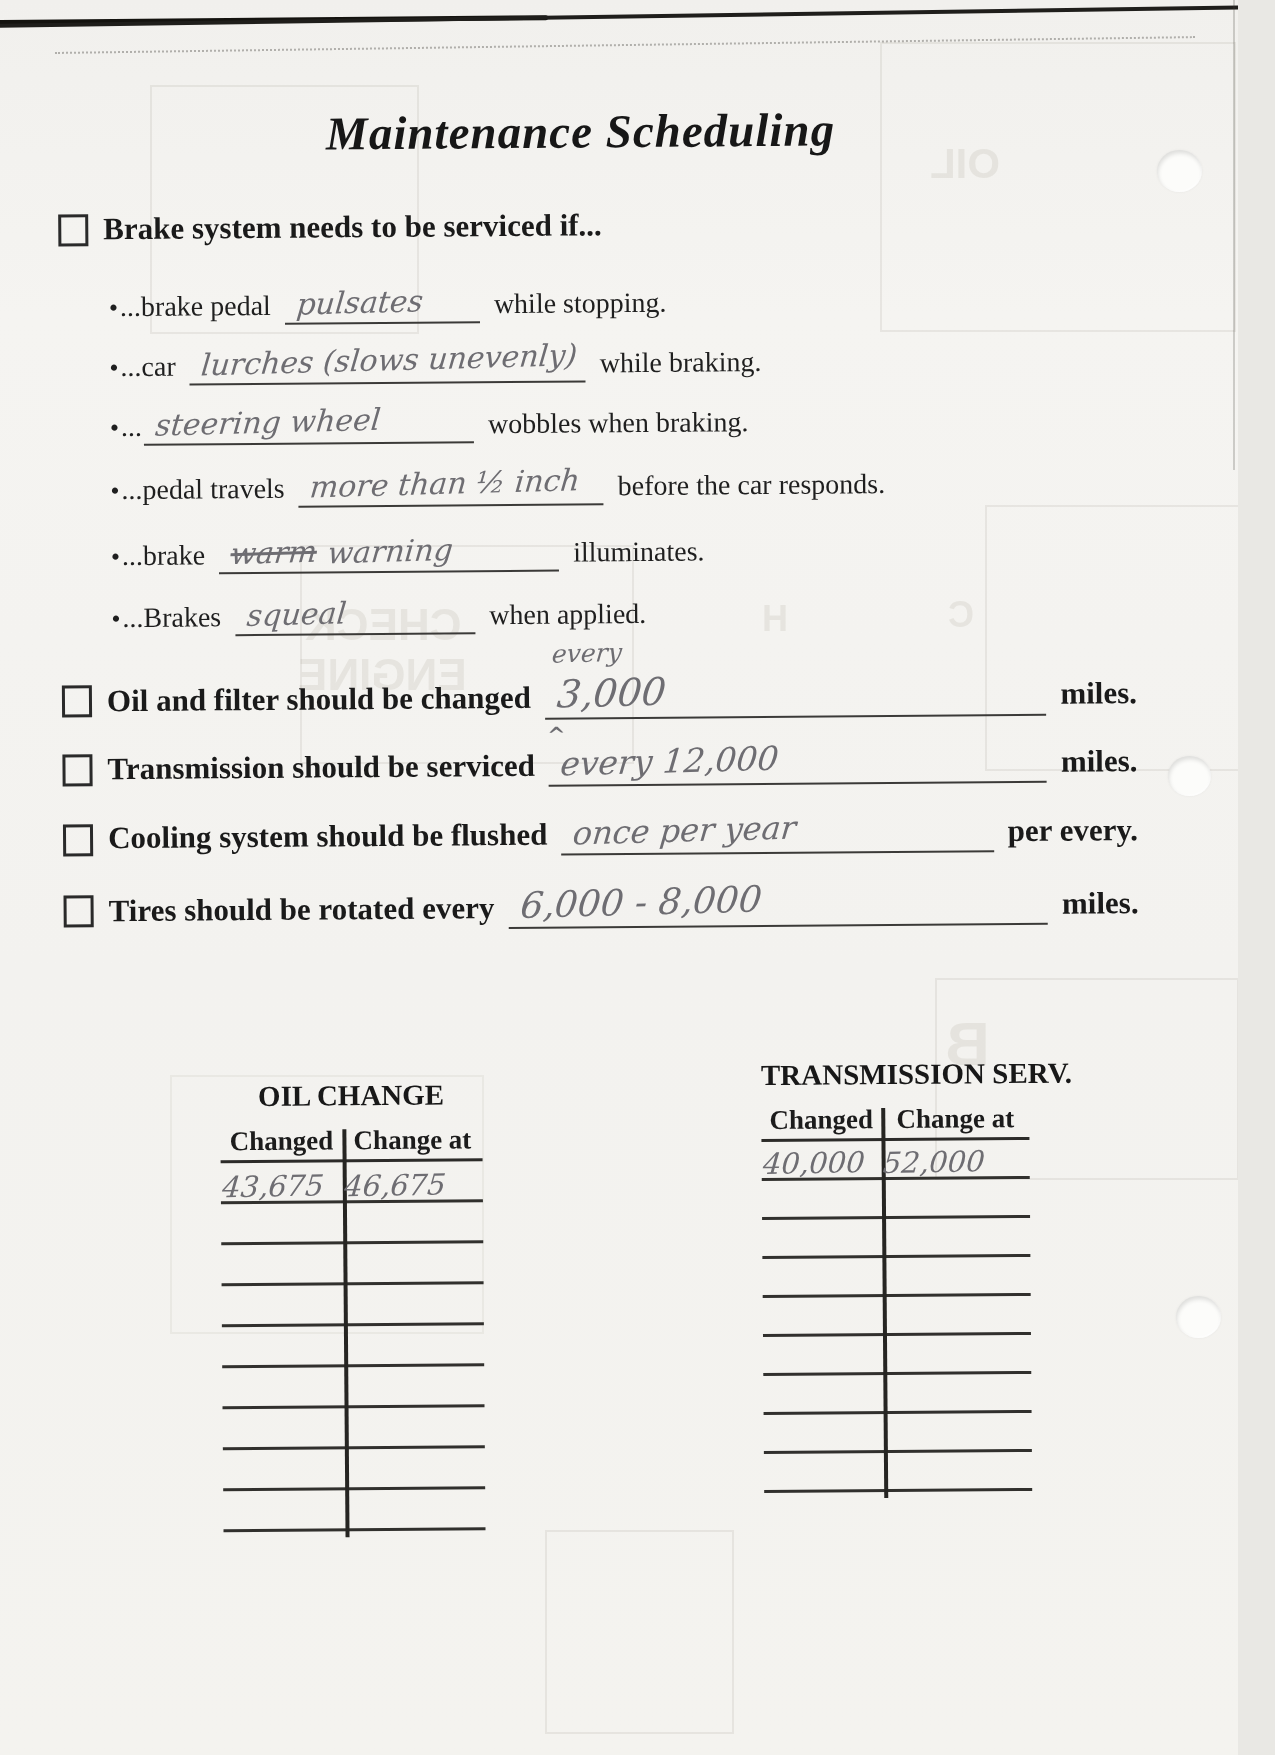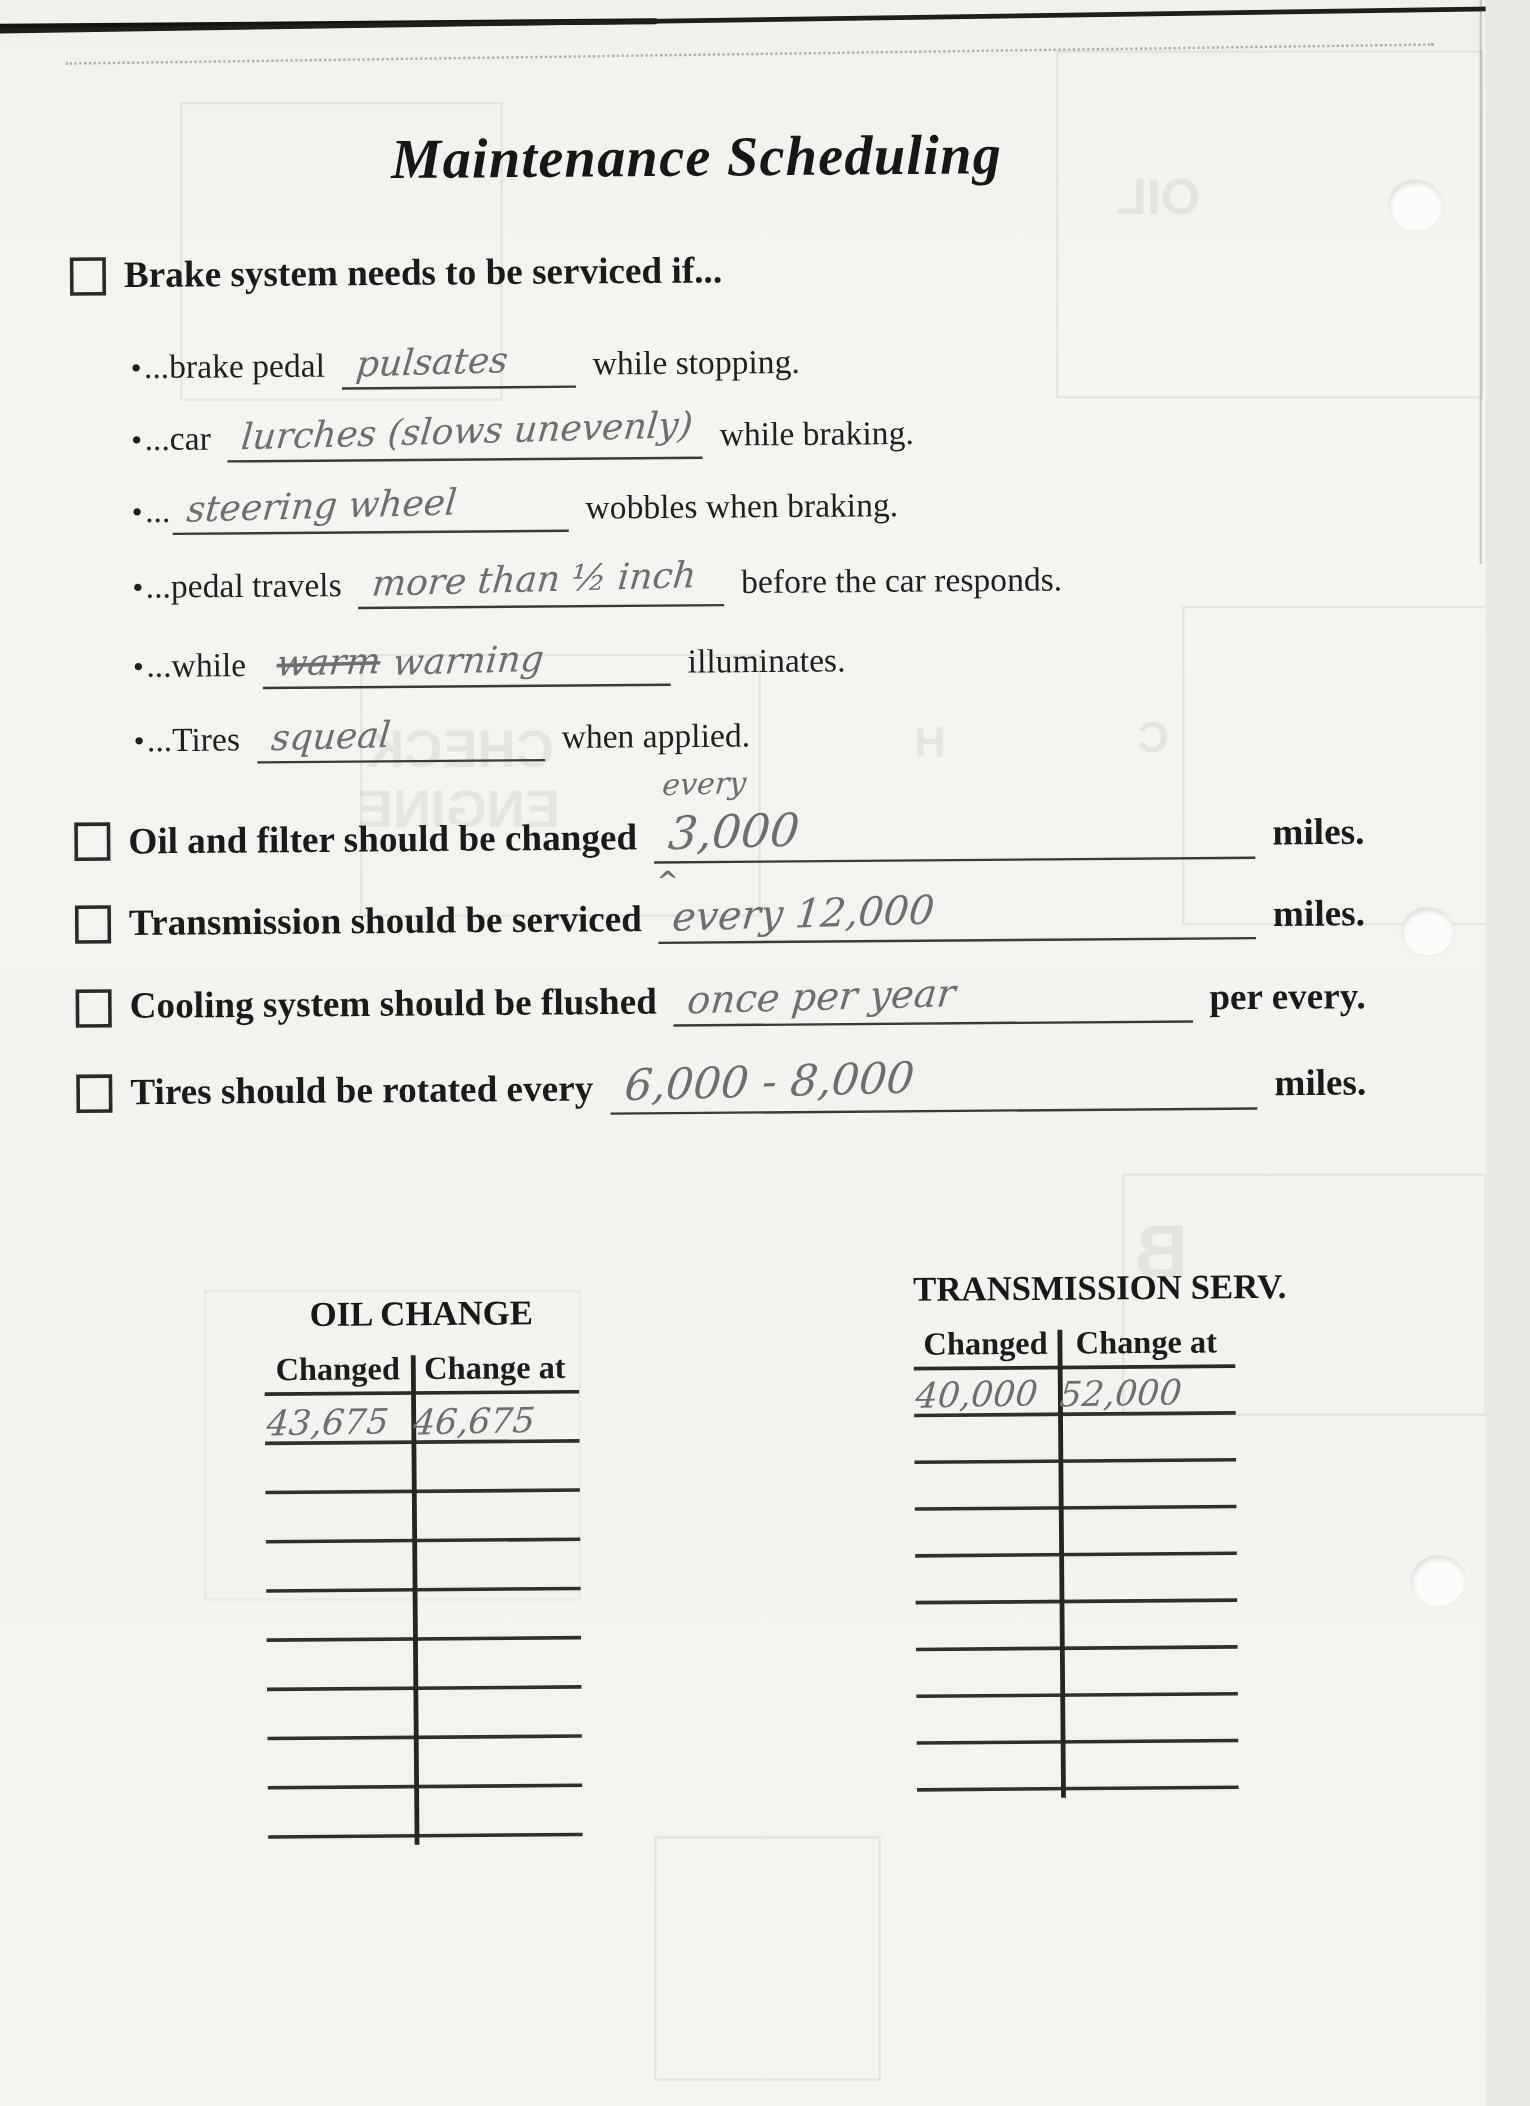--- a/index.html
+++ b/index.html
@@ -122,28 +122,28 @@
 
     <div class="bullrow" style="top:467px;">
       <span class="dot">•</span>
       <span>...pedal travels</span>
       <span class="blank fixed" style="min-width:285px;"><span class="hw">more than ½ inch</span></span>
       <span>before the car responds.</span>
     </div>
 
     <div class="bullrow" style="top:533px;">
       <span class="dot">•</span>
-      <span>...while</span>
+      <span>...brake</span>
       <span class="blank fixed" style="min-width:320px;"><span class="hw hw-struck">warm</span><span class="hw">warning</span></span>
       <span>illuminates.</span>
     </div>
 
     <div class="bullrow" style="top:595px;">
       <span class="dot">•</span>
-      <span>...Tires</span>
+      <span>...Brakes</span>
       <span class="blank fixed" style="min-width:220px;"><span class="hw">squeal</span></span>
       <span>when applied.</span>
     </div>
 
     <div class="mainrow" style="top:672px;">
       <span class="cb"></span>
       <span>Oil and filter should be changed</span>
       <span class="blank grow">
         <span class="hw hw-above">every</span>
         <span class="hw hw-big">3,000</span>

